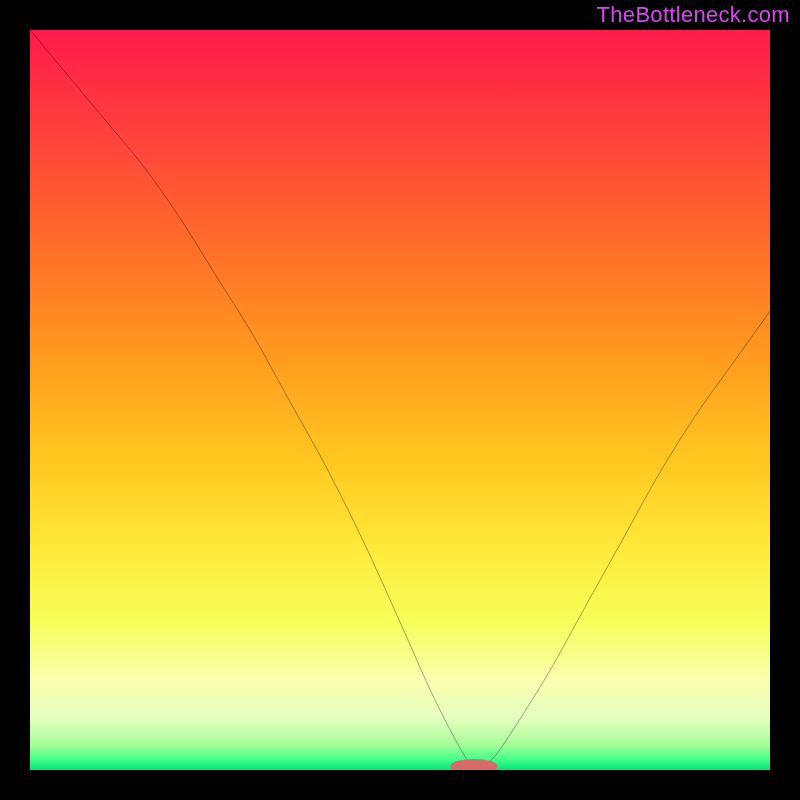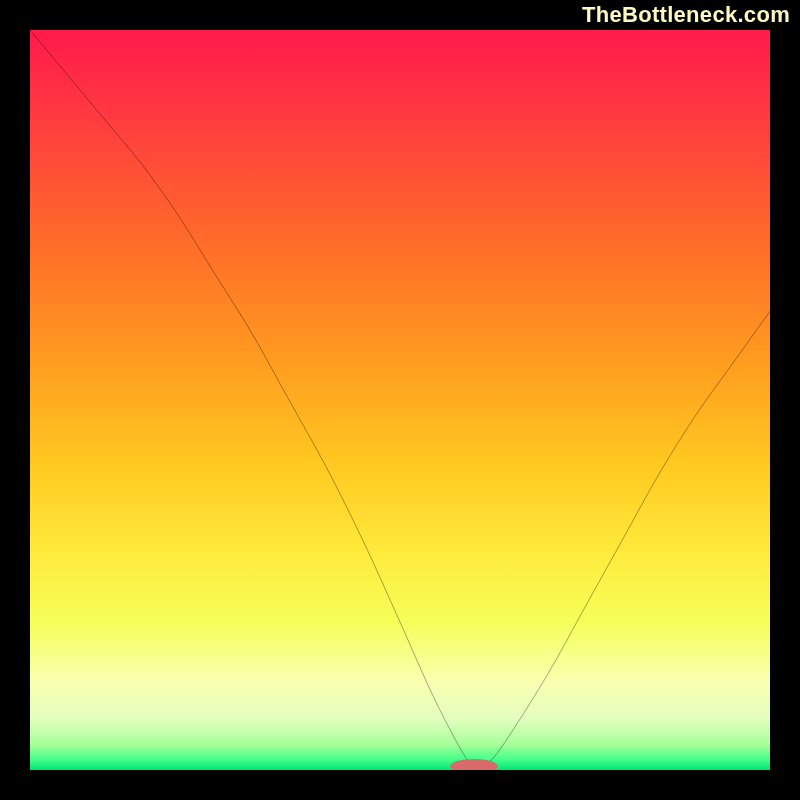--- a/index.html
+++ b/index.html
@@ -14,23 +14,23 @@
   .frame {
     position: relative;
     width: 800px;
     height: 800px;
     background: #000;
   }
   .watermark {
     position: absolute;
     top: 2px;
     right: 10px;
-    color: #fef9c3;
+    color: #d946ef;
     font-size: 22px;
-    font-weight: 700;
+    font-weight: 400;
     letter-spacing: 0.3px;
     user-select: none;
   }
   .plot-wrap {
     position: absolute;
     left: 30px;
     top: 30px;
     width: 740px;
     height: 740px;
   }

